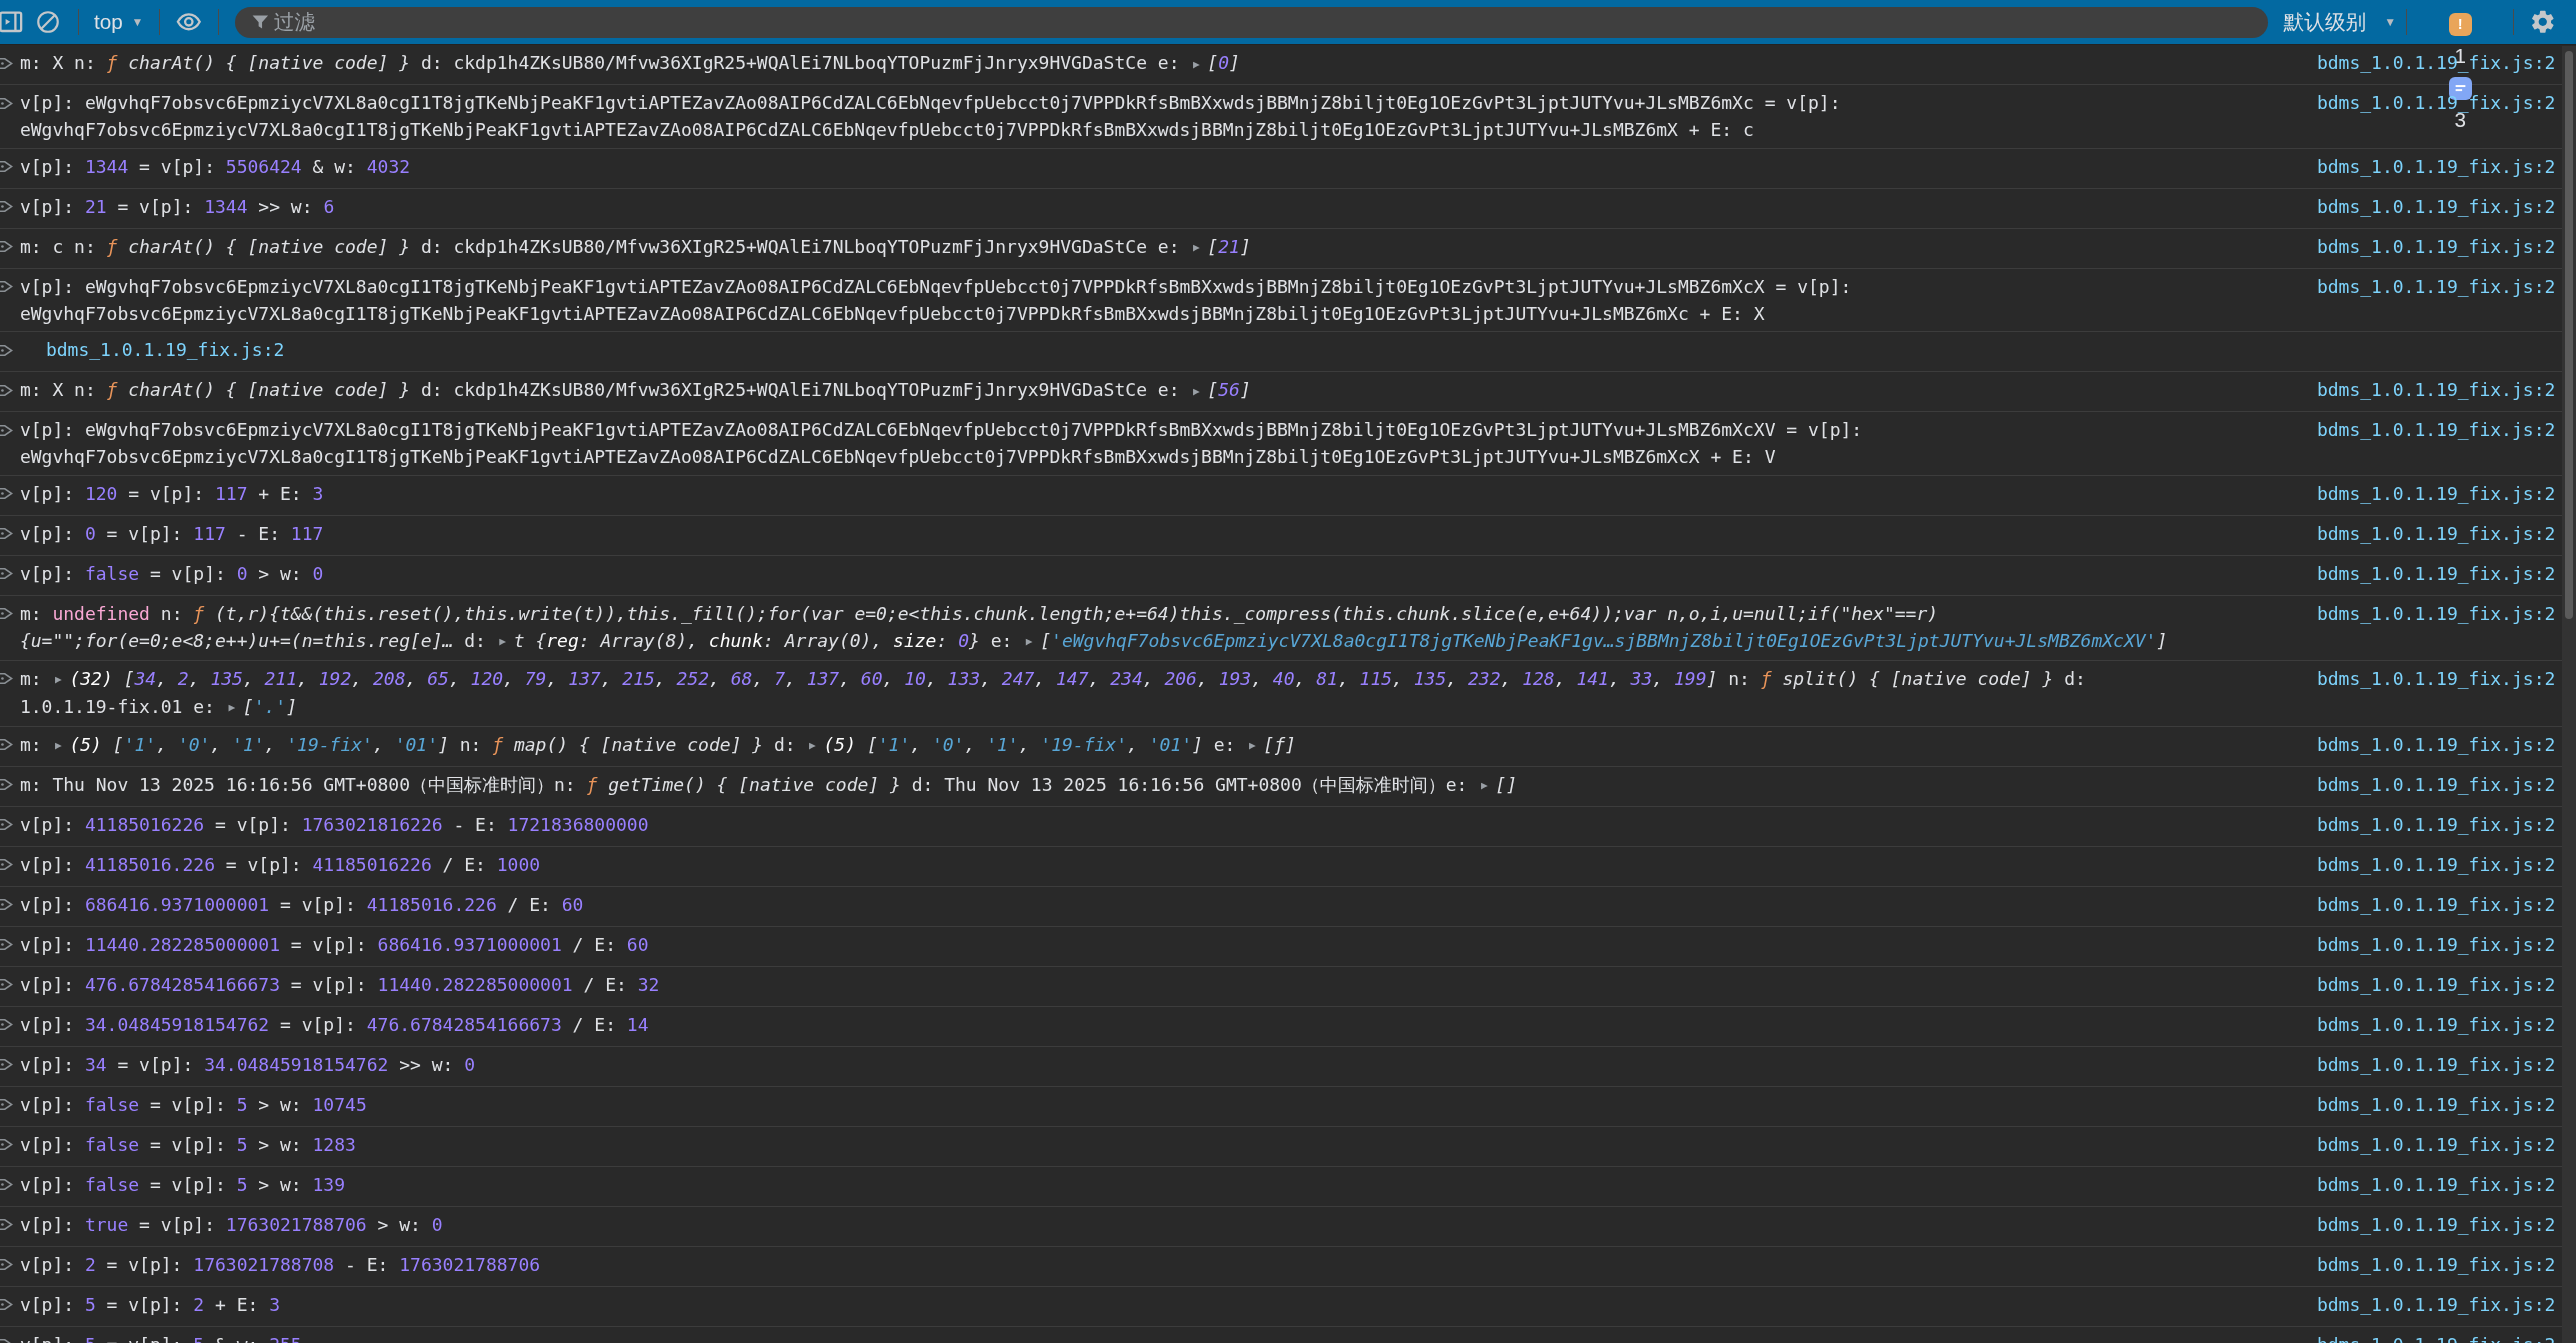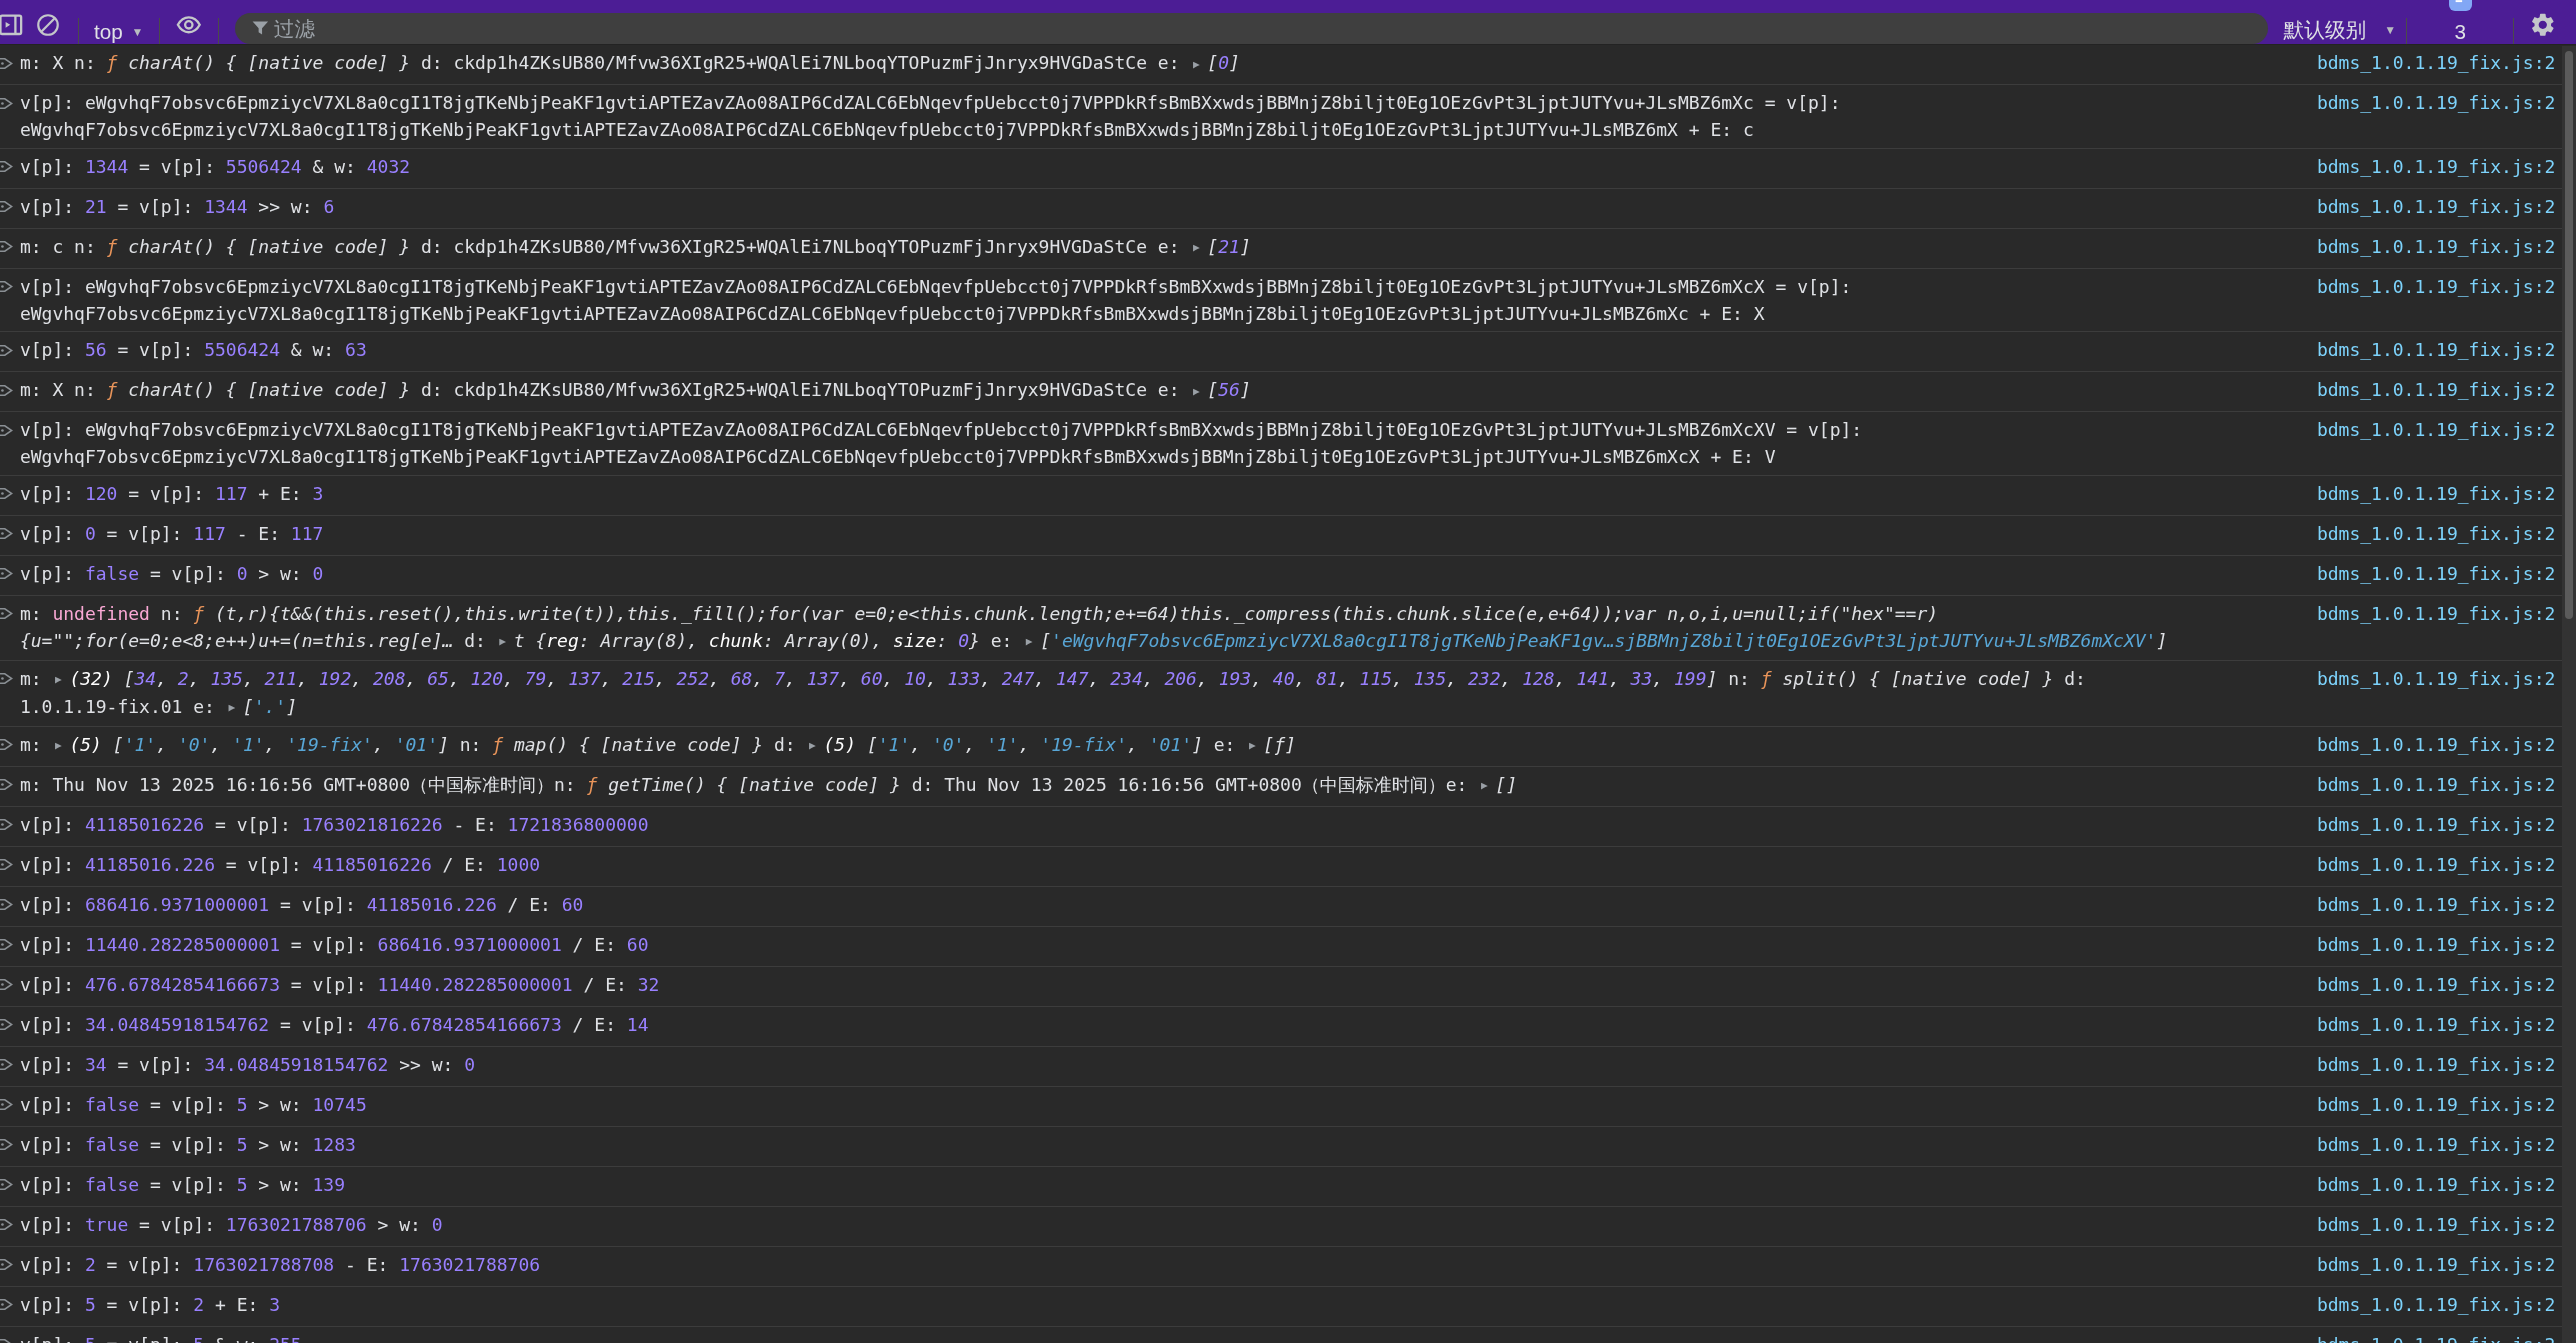--- a/index.html
+++ b/index.html
@@ -1,18 +1,18 @@
 <!DOCTYPE html>
 <html style="font-size:13.8px"><head>
 <meta charset="utf-8">
 <style>
   html,body{margin:0;padding:0;background:#292929;width:2576px;height:1343px;overflow:hidden;}
   *{box-sizing:border-box;}
   
-  .toolbar{height:45px;background:#4c1d95;display:flex;align-items:flex-end;
+  .toolbar{height:45px;background:#0369a1;display:flex;align-items:center;
     font-family:"Liberation Sans",sans-serif;font-size:20.7px;color:#dfe1e5;
     border-bottom:0.9px solid #232323;padding:0 13.8px 0 0;}
   .tb-icon{display:flex;align-items:center;justify-content:center;width:38px;height:38px;flex:0 0 auto;cursor:pointer;border-radius:5.2px;}
   .tb-icon svg{stroke:#c4c7ca;fill:none;stroke-width:2;}
   .divider{width:0.9px;height:26px;background:#4b4b4b;margin:0 10.3px;flex:0 0 auto;}
   .ctx{display:flex;align-items:center;gap:8.6px;padding:0 5.2px;cursor:pointer;color:#dfe1e5;}
   .chev{font-size:12px;color:#b8bcc0;}
   .filter-pill{flex:1;height:31px;background:#3f3f3f;border-radius:15.5px;display:flex;align-items:center;
     padding:0 15.5px;margin:0 15.5px 0 5.2px;color:#9aa0a6;gap:3px;cursor:text;}
   .levels{display:flex;align-items:center;gap:18px;cursor:pointer;white-space:nowrap;}
@@ -159,21 +159,20 @@
         </svg></span>
       <span class="cmsg"><span class="sp">v[p]: eWgvhqF7obsvc6EpmziycV7XL8a0cgI1T8jgTKeNbjPeaKF1gvtiAPTEZavZAo08AIP6CdZALC6EbNqevfpUebcct0j7VPPDkRfsBmBXxwdsjBBMnjZ8biljt0Eg1OEzGvPt3LjptJUTYvu+JLsMBZ6mXcX = v[p]:</span><br><span class="sp">eWgvhqF7obsvc6EpmziycV7XL8a0cgI1T8jgTKeNbjPeaKF1gvtiAPTEZavZAo08AIP6CdZALC6EbNqevfpUebcct0j7VPPDkRfsBmBXxwdsjBBMnjZ8biljt0Eg1OEzGvPt3LjptJUTYvu+JLsMBZ6mXc + E: X</span></span>
       <span class="clink">bdms_1.0.1.19_fix.js:2</span>
     </div>
     <div class="crow">
       <span class="row-icon"><svg width="19" height="19" viewBox="0 0 22 22">
           <path d="M0.5 5.5 H12.5 L20.5 11 L12.5 16.5 H0.5 Z" stroke="#8a8f94" fill="none" stroke-width="1.8"></path>
           <circle cx="5.2" cy="11" r="1.5" fill="#8a8f94"></circle>
           <circle cx="9.8" cy="11" r="1.5" fill="#8a8f94"></circle>
         </svg></span>
-      <span class="cmsg"><span class="sp">v[p]: </span><span class="sn">56</span><span class="sp"> = v[p]: </span><span class="sn">5506424</span><span class="sp"> &amp; w: </span><span class="sn">63</span></span>
       <span class="clink">bdms_1.0.1.19_fix.js:2</span>
     </div>
     <div class="crow">
       <span class="row-icon"><svg width="19" height="19" viewBox="0 0 22 22">
           <path d="M0.5 5.5 H12.5 L20.5 11 L12.5 16.5 H0.5 Z" stroke="#8a8f94" fill="none" stroke-width="1.8"></path>
           <circle cx="5.2" cy="11" r="1.5" fill="#8a8f94"></circle>
           <circle cx="9.8" cy="11" r="1.5" fill="#8a8f94"></circle>
         </svg></span>
       <span class="cmsg"><span class="sp">m: X n: </span><span class="sf">ƒ </span><span class="sc">charAt() { [native code] } </span><span class="sp">d: ckdp1h4ZKsUB80/Mfvw36XIgR25+WQAlEi7NLboqYTOPuzmFjJnryx9HVGDaStCe e: </span><span class="sa">▶</span><span class="sc">[</span><span class="sni">56</span><span class="sc">]</span></span>
       <span class="clink">bdms_1.0.1.19_fix.js:2</span>

